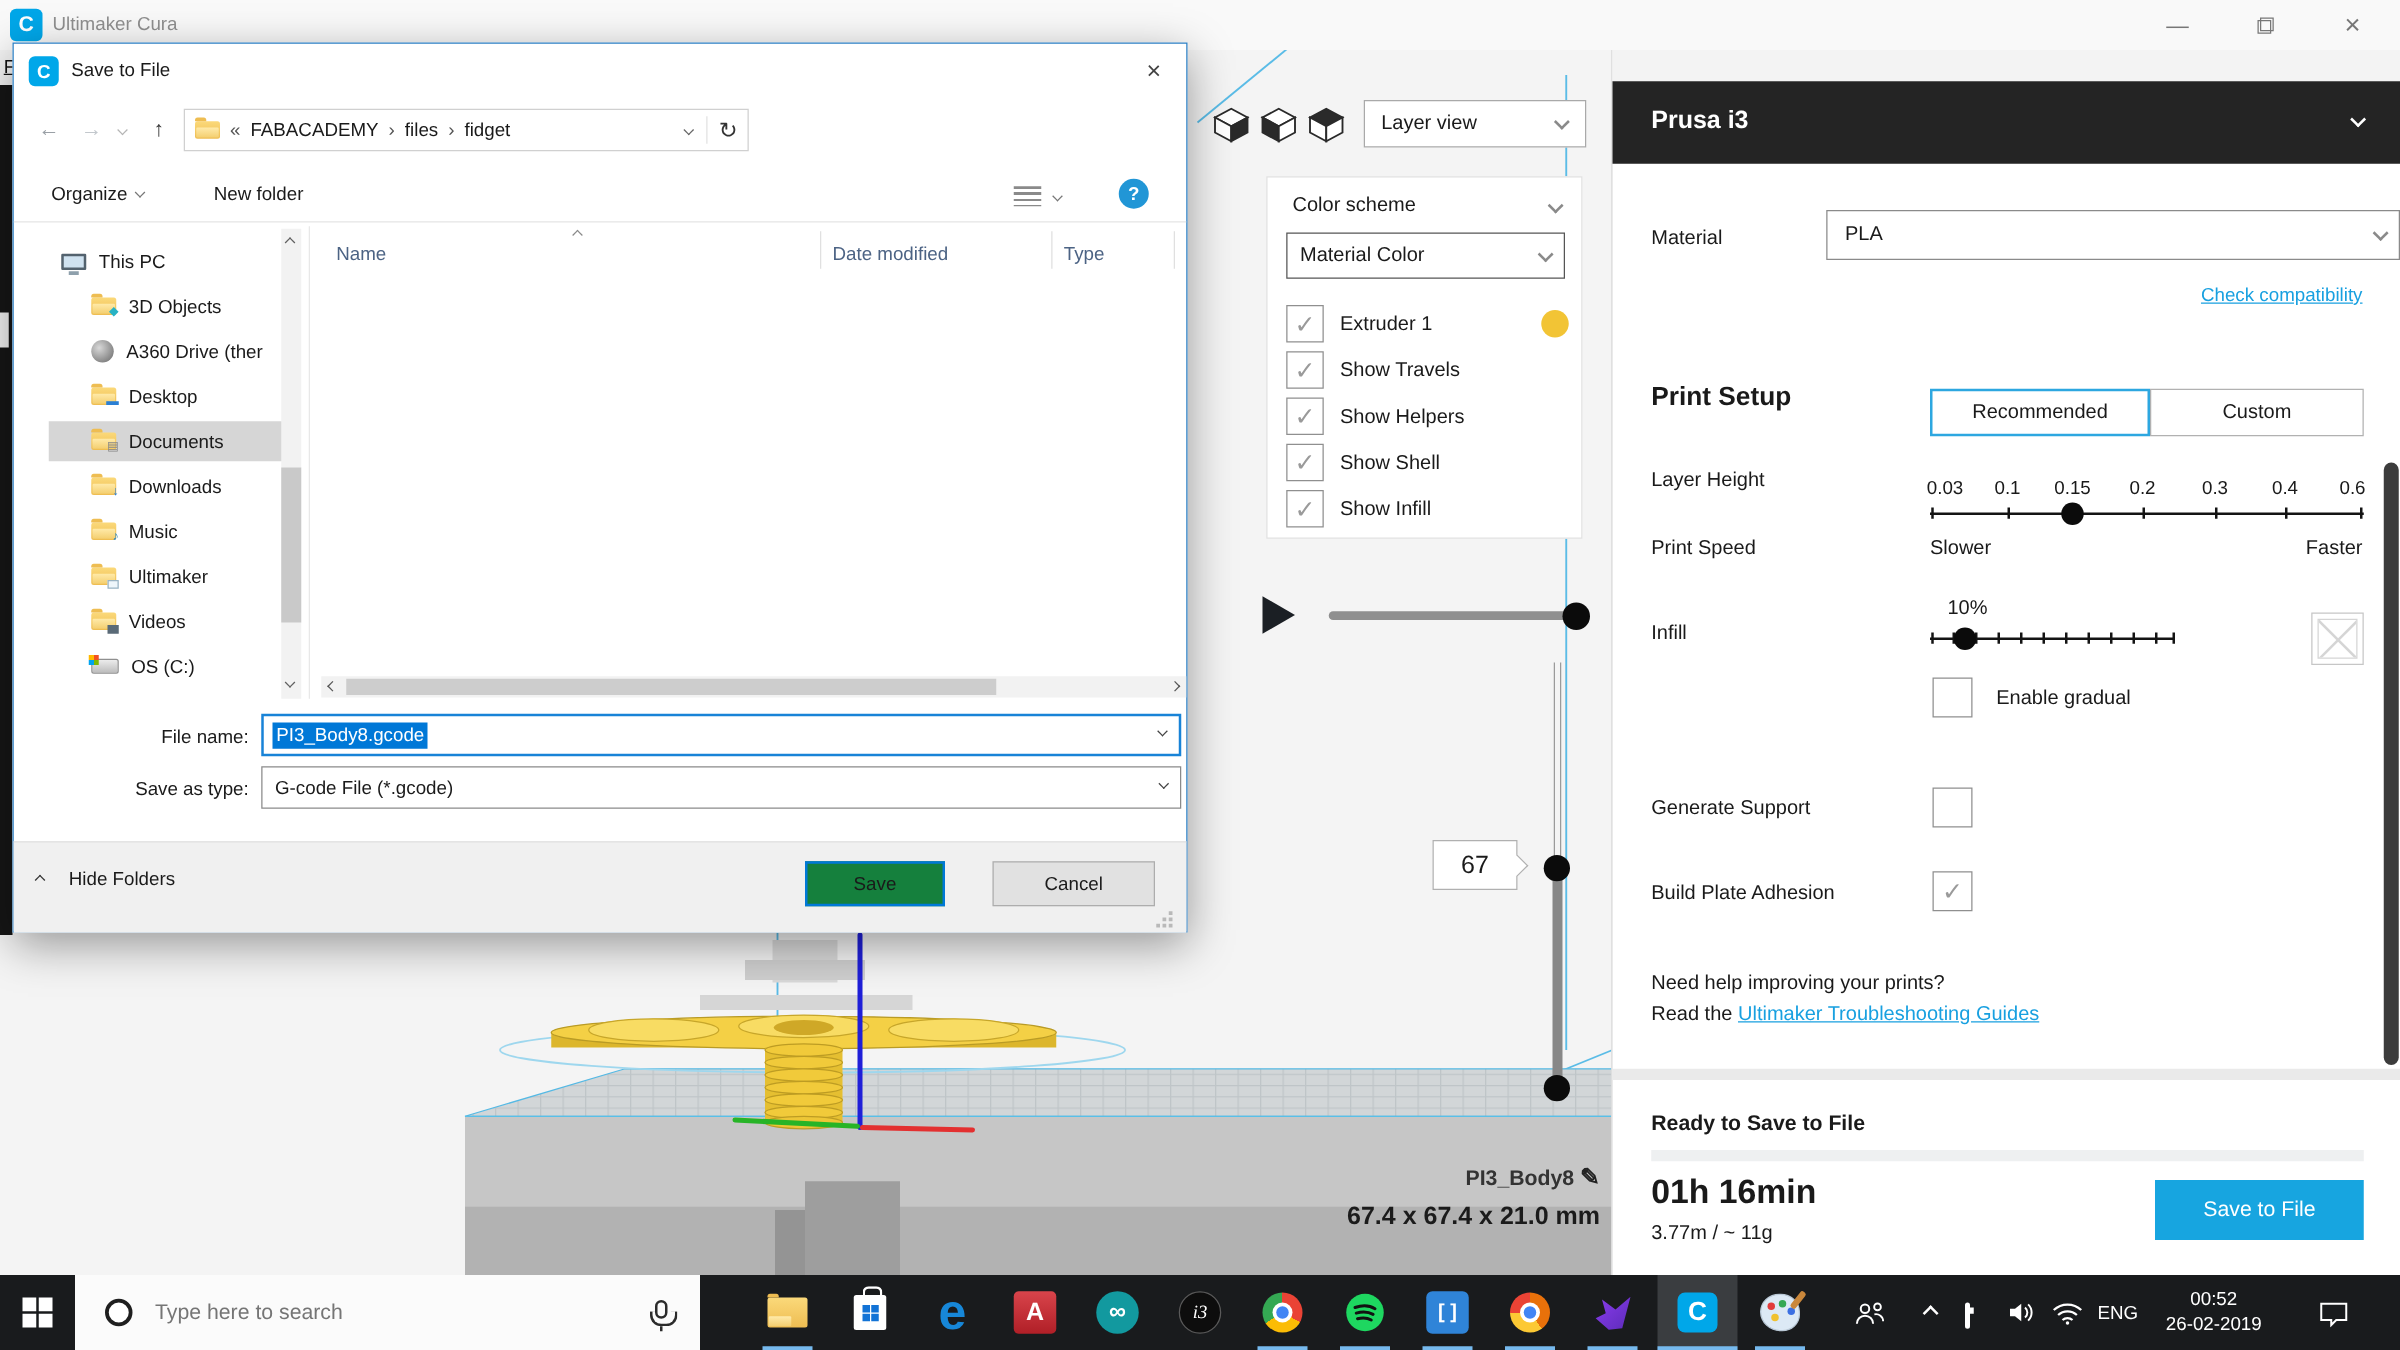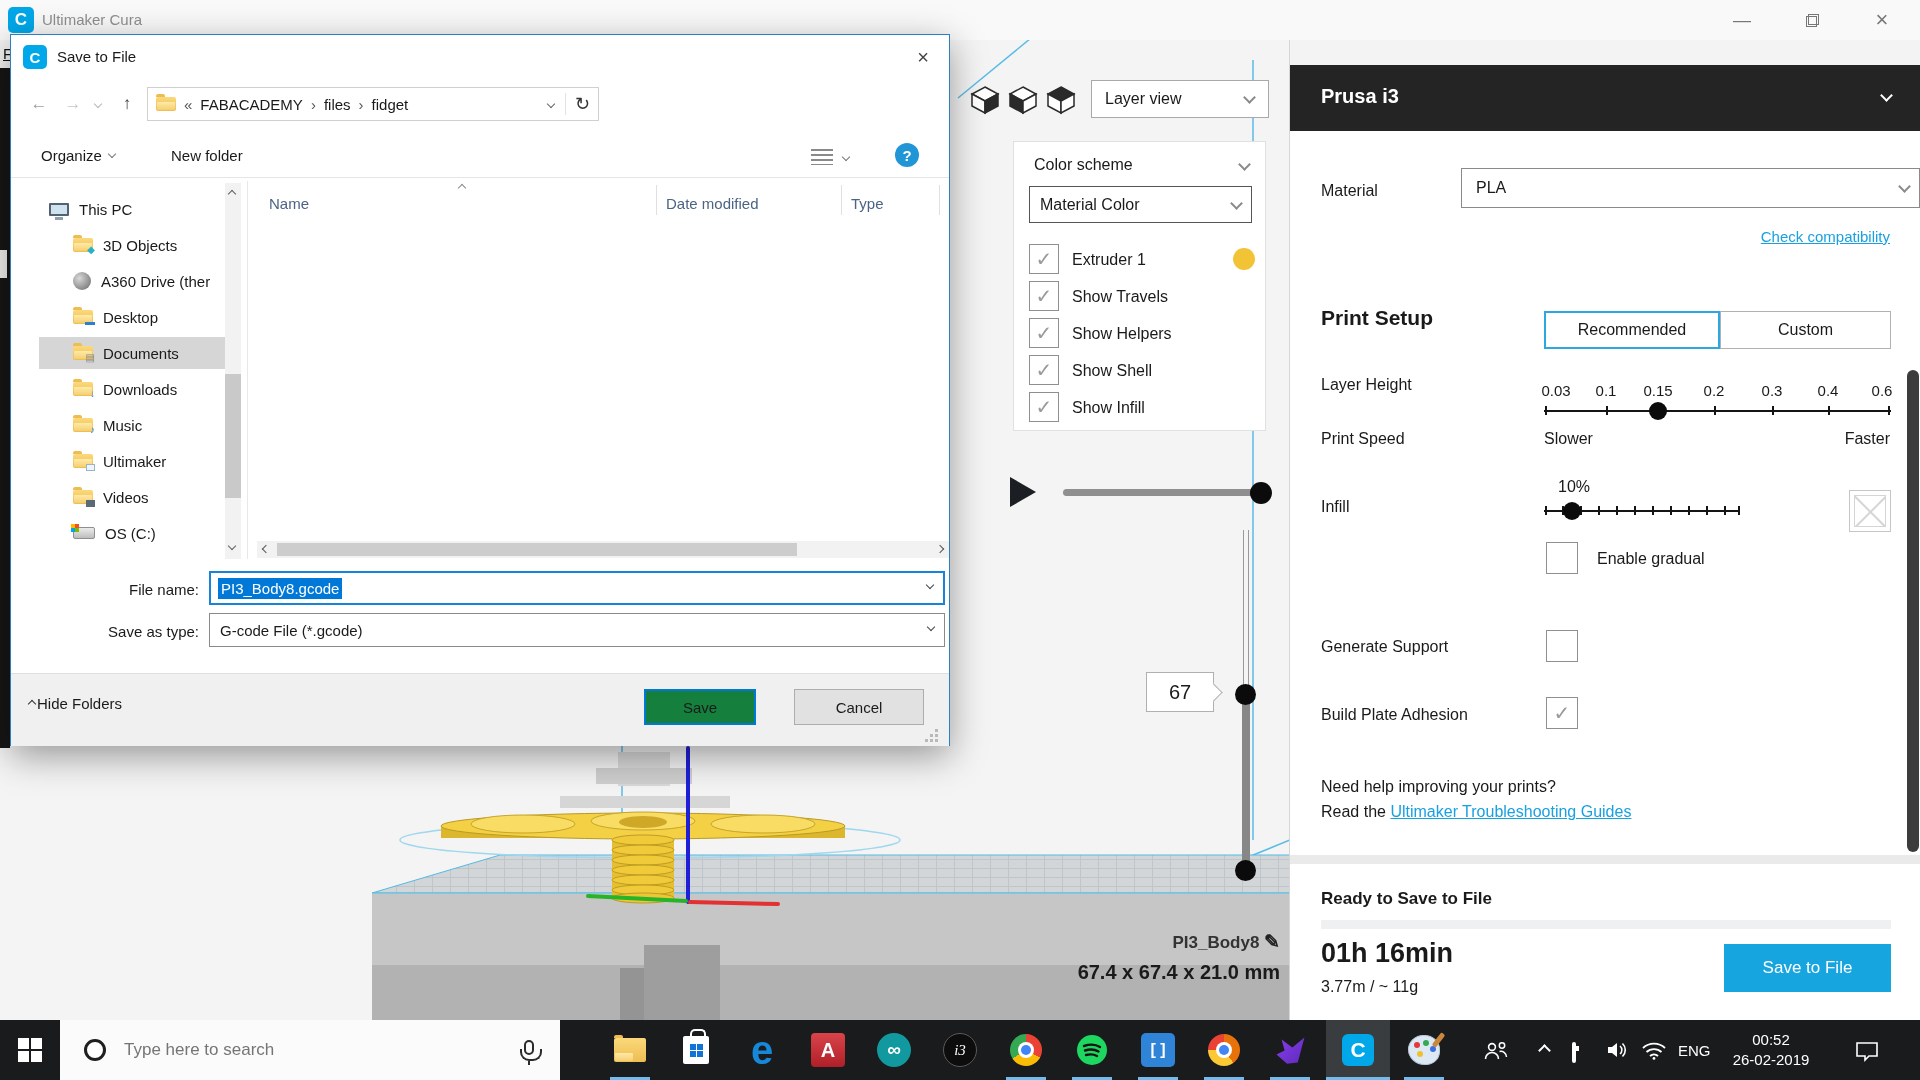--- a/index.html
+++ b/index.html
@@ -446,21 +446,21 @@
       <span class="dd chev sm" style="border-color:#444"></span>
     </div>
     <div class="abs" style="left:30px;top:588px;width:158px;text-align:right">Save as type:</div>
     <div class="combo" style="left:198px;top:578px;width:736px;height:34px">
       <span style="margin-left:10px">G-code File (*.gcode)</span>
       <span class="dd chev sm" style="border-color:#444"></span>
     </div>
 
     <div class="abs" style="left:0;top:638px;width:938px;height:73px;background:#f0f0f0;border-top:1px solid #df dfdf"></div>
     <div class="abs" style="left:0;top:638px;width:938px;height:73px;background:#f0f0f0;border-top:1px solid #dfdfdf"></div>
-    <div class="abs flex" style="left:18px;top:660px;gap:2px">
+    <div class="abs flex" style="left:18px;top:660px;gap:20px">
       <span class="chev sm up" style="border-color:#333"></span>
       <span>Hide Folders</span>
     </div>
     <div class="abs win-btn" style="left:633px;top:654px;width:112px;height:36px;background:#15803d;border:2px solid #0078d7">Save</div>
     <div class="abs win-btn" style="left:783px;top:654px;width:130px;height:36px">Cancel</div>
     <span class="gripdot" style="left:924px;top:694px"></span>
   </div>
 
   <div class="abs taskbar">
     <div class="tcell" style="left:0">

